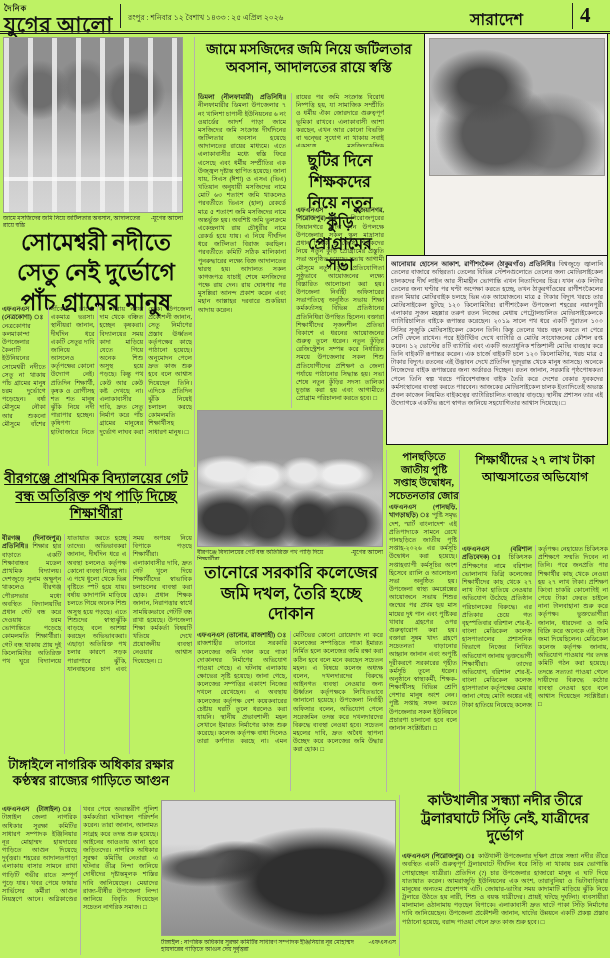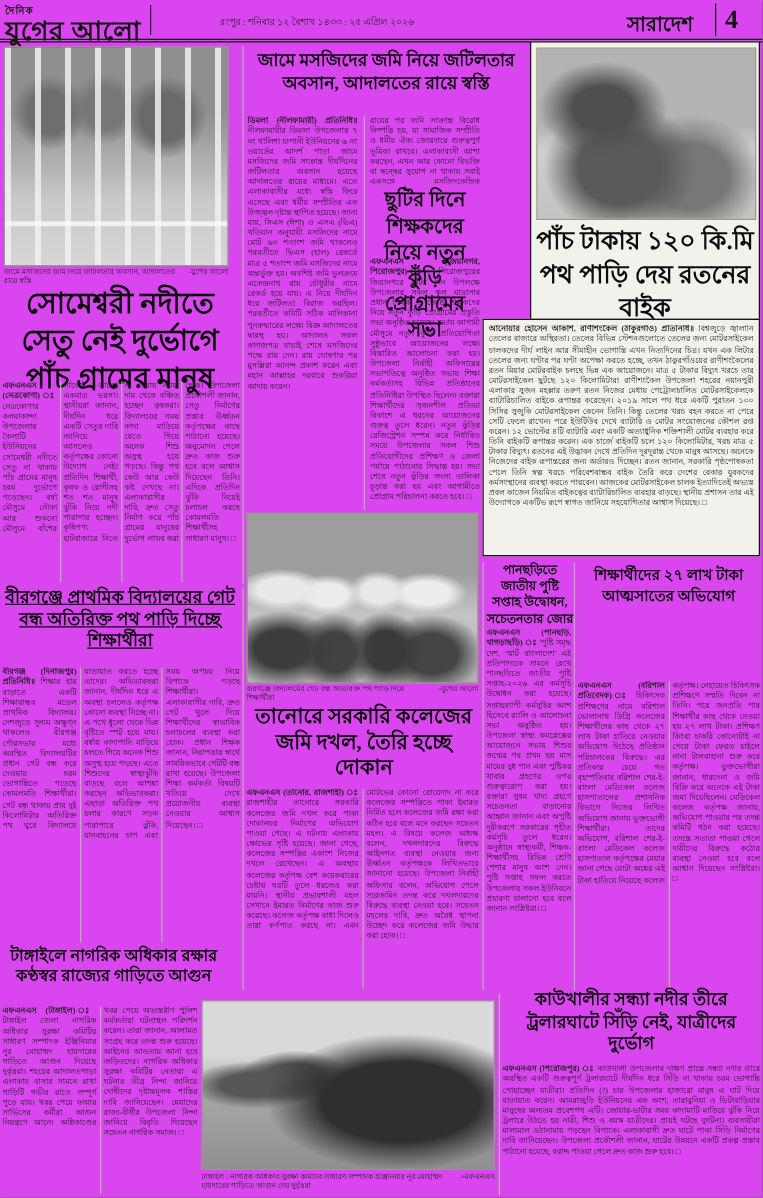--- a/index.html
+++ b/index.html
@@ -1,17 +1,17 @@
 <!DOCTYPE html>
 <html><head>
 <meta charset="utf-8">
 <style>
   html,body{margin:0;padding:0;}
   body{background:#888;font-family:"Liberation Serif","DejaVu Serif",serif;}
-  .page{position:relative;width:610px;height:958px;background:#d946ef;color:#141414;overflow:hidden;margin:0 auto;box-shadow:0 0 6px rgba(0,0,0,.5);}
+  .page{position:relative;width:610px;height:958px;background:#bef264;color:#141414;overflow:hidden;margin:0 auto;box-shadow:0 0 6px rgba(0,0,0,.5);}
   .abs{position:absolute;box-sizing:border-box;}
   
   .masthead-daily{font-size:8px;font-weight:bold;letter-spacing:1px;}
   .masthead-logo{font-size:21px;font-weight:bold;line-height:1;letter-spacing:.5px;}
   .masthead-bar{background:#1a1a1a;height:3px;}
   .dateline{font-size:7.5px;color:#222;}
   .section-name{font-size:16px;font-weight:bold;}
   .page-num{font-size:21px;font-weight:bold;}
   .vbar{width:1px;background:#222;}
   .header-rule{border-top:1px solid #1a1a1a;border-bottom:1px solid #1a1a1a;height:3px;}
@@ -66,22 +66,22 @@
 <body>
 
 <div class="page">
 
   <div class="abs" style="left:4px;top:2px;width:110px;">
     <div class="masthead-daily">দৈনিক</div>
     <div class="masthead-logo">যুগের আলো</div>
     <div class="masthead-bar" style="width:104px;margin-top:2px;"></div>
   </div>
   <div class="abs vbar" style="left:120px;top:4px;height:24px;"></div>
-  <div class="abs dateline" style="left:128px;top:12px;width:250px;margin-left:48px;">রংপুর : শনিবার ১২ বৈশাখ ১৪৩৩ : ২৫ এপ্রিল ২০২৬</div>
-  <div class="abs section-name" style="left:488px;top:7px;width:80px;text-align:center;">সারাদেশ</div>
+  <div class="abs dateline" style="left:128px;top:12px;width:250px;">রংপুর : শনিবার ১২ বৈশাখ ১৪৩৩ : ২৫ এপ্রিল ২০২৬</div>
+  <div class="abs section-name" style="left:470px;top:7px;width:80px;text-align:left;">সারাদেশ</div>
   <div class="abs vbar" style="left:572px;top:3px;height:26px;"></div>
   <div class="abs page-num" style="left:580px;top:3px;">4</div>
   <div class="abs header-rule" style="left:0;top:31px;width:610px;"></div>
 
   <div class="abs photo ph-crowd" style="left:3px;top:37px;width:180px;height:176px;"></div>
   <div class="abs caption" style="left:3px;top:215px;width:180px;height:12px;">
     <span>জামে মসজিদের জমি নিয়ে জটিলতার অবসান, আদালতের রায়ে স্বস্তি</span>
     <span class="credit">-যুগের আলো</span>
   </div>
   <div class="abs hl hl-xl" style="left:0;top:228px;width:192px;height:74px;">সোমেশ্বরী নদীতে সেতু নেই দুর্ভোগে পাঁচ গ্রামের মানুষ</div>
@@ -99,21 +99,20 @@
   <div class="abs rule-v" style="left:291px;top:93px;height:315px;"></div>
   <div class="abs bt" style="left:296px;top:93px;width:88px;height:54px;">রায়ের পর জমি সংক্রান্ত বিরোধ নিষ্পত্তি হয়, যা সামাজিক সম্প্রীতি ও ধর্মীয় ঐক্য জোরদারে গুরুত্বপূর্ণ ভূমিকা রাখবে। এলাকাবাসী আশা করছেন, এখন আর কোনো বিভক্তি বা দ্বন্দ্বের সুযোগ না থাকায় সবাই একসঙ্গে মসজিদকেন্দ্রিক উন্নয়নমূলক কার্যক্রম এগিয়ে নেবেন। □</div>
   <div class="abs hl hl-sm" style="left:296px;top:151px;width:88px;height:52px;">ছুটির দিনে শিক্ষকদের নিয়ে নতুন কুঁড়ি প্রোগ্রামের সভা</div>
   <div class="abs bt" style="left:296px;top:206px;width:88px;height:202px;">
     <b>এফএনএস (জিয়ানগর, পিরোজপুর) ঃ</b>
     <span>পিরোজপুরের জিয়ানগরে ছুটির দিন উপলক্ষে উপজেলার সকল স্কুল মাদ্রাসার প্রধান শিক্ষক ও জ্যেষ্ঠ শিক্ষকদের নিয়ে নতুন কুঁড়ি প্রোগ্রামের প্রস্তুতি সভা অনুষ্ঠিত হয়েছে। সভায় আগামী মৌসুমে নতুন কুঁড়ি প্রতিযোগিতা সুষ্ঠুভাবে আয়োজনের লক্ষ্যে বিস্তারিত আলোচনা করা হয়। উপজেলা নির্বাহী অফিসারের সভাপতিত্বে অনুষ্ঠিত সভায় শিক্ষা কর্মকর্তাসহ বিভিন্ন প্রতিষ্ঠানের প্রতিনিধিরা উপস্থিত ছিলেন। বক্তারা শিক্ষার্থীদের সৃজনশীল প্রতিভা বিকাশে এ ধরনের আয়োজনের গুরুত্ব তুলে ধরেন। নতুন কুঁড়ির রেজিস্ট্রেশন সম্পন্ন করে নির্ধারিত সময়ে উপজেলার সকল শিশু প্রতিযোগীদের প্রশিক্ষণ ও জেলা পর্যায়ে পাঠানোর সিদ্ধান্ত হয়। সভা শেষে নতুন কুঁড়ির সদস্য তালিকা চূড়ান্ত করা হয় এবং আগামীতে প্রোগ্রাম পরিচালনা করতে হবে। □</span>
   </div>
 
   <div class="abs boxed" style="left:424px;top:33px;width:184px;height:223px;">
     <div class="photo ph-bike" style="position:absolute;left:4px;top:4px;width:174px;height:136px;"></div>
-    <div class="hl hl-lg" style="position:absolute;left:2px;top:146px;width:178px;">পাঁচ টাকায় ১২০ কি.মি পথ পাড়ি দেয় রতনের বাইক</div>
   </div>
   <div class="abs boxed" style="left:386px;top:255px;width:222px;height:190px;padding:4px;">
     <div class="bt" style="height:180px;">
       <b>আনোয়ার হোসেন আকাশ, রাণীশংকৈল (ঠাকুরগাঁও) প্রতিনিধি॥</b>
       <span>বিশ্বজুড়ে জ্বালানি তেলের বাজারে অস্থিরতা। তেলের বিভিন্ন স্টেশনগুলোতে তেলের জন্য মোটরসাইকেল চালকদের দীর্ঘ লাইন আর সীমাহীন ভোগান্তি এখন নিত্যদিনের চিত্র। যখন এক লিটার তেলের জন্য ঘণ্টার পর ঘণ্টা অপেক্ষা করতে হচ্ছে, তখন ঠাকুরগাঁওয়ের রাণীশংকৈলের রতন মিয়ার মোটরবাইক চলছে ভিন্ন এক আয়োজনে। মাত্র ৫ টাকার বিদ্যুৎ খরচে তার মোটরসাইকেল ছুটছে ১২০ কিলোমিটার! রাণীশংকৈল উপজেলা শহরের নয়ানপুরী এলাকার সুজন মহল্লার তরুণ রতন নিজের মেধায় পেট্রোলচালিত মোটরসাইকেলকে ব্যাটারিচালিত বাইকে রূপান্তর করেছেন। ২০১৯ সালে পথ ধরে একটি পুরাতন ১০০ সিসির সুজুকি মোটরসাইকেল কেনেন তিনি। কিন্তু তেলের খরচ বহন করতে না পেরে সেটি ফেলে রাখেন। পরে ইউটিউব দেখে ব্যাটারি ও মোটর সংযোজনের কৌশল রপ্ত করেন। ১২ ভোল্টের ৪টি ব্যাটারি এবং একটি অত্যাধুনিক শক্তিশালী মোটর ব্যবহার করে তিনি বাইকটি রূপান্তর করেন। এক চার্জে বাইকটি চলে ১২০ কিলোমিটার, খরচ মাত্র ৫ টাকার বিদ্যুৎ। রতনের এই উদ্ভাবন দেখে প্রতিদিন দূরদূরান্ত থেকে মানুষ আসছে। অনেকে নিজেদের বাইক রূপান্তরের জন্য অর্ডারও দিচ্ছেন। রতন জানান, সরকারি পৃষ্ঠপোষকতা পেলে তিনি স্বল্প খরচে পরিবেশবান্ধব বাইক তৈরি করে দেশের বেকার যুবকদের কর্মসংস্থানের ব্যবস্থা করতে পারবেন। আজকের মোটরসাইকেল চালক ইত্যাদিতেই অভ্যস্ত প্রবল কাজেন নিয়মিত বাইকত্বের ব্যাটারিচালিত ব্যবহার বাড়ছে। স্থানীয় প্রশাসন তার এই উদ্যোগকে একটিভ রূপে স্বাগত জানিয়ে সহযোগিতার আশ্বাস দিয়েছে। □</span>
     </div>
   </div>
 
   <div class="abs hl hl-md" style="left:0;top:470px;width:192px;height:58px;text-decoration:underline;">বীরগঞ্জে প্রাথমিক বিদ্যালয়ের গেট বন্ধ অতিরিক্ত পথ পাড়ি দিচ্ছে শিক্ষার্থীরা</div>
   <div class="abs bt cols3" style="left:2px;top:534px;width:190px;height:220px;">

